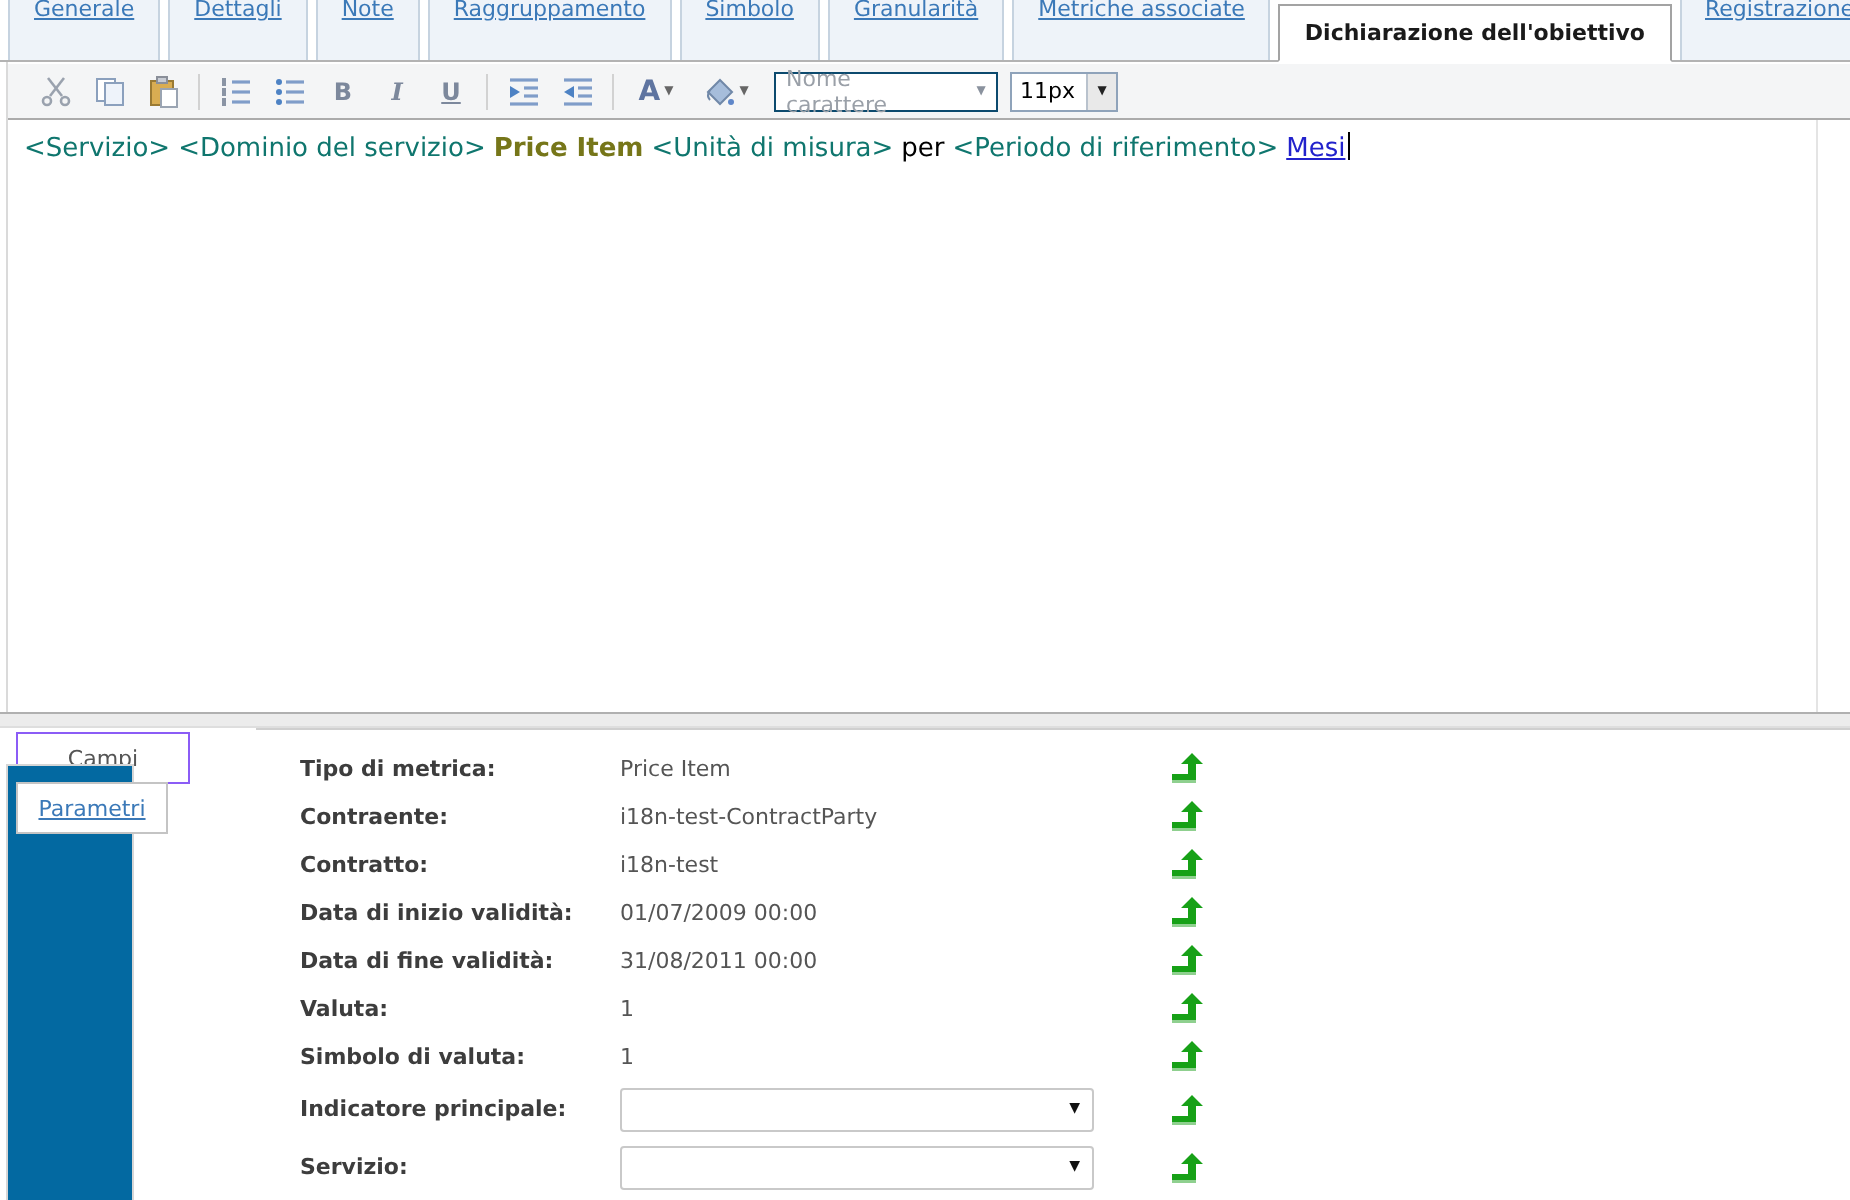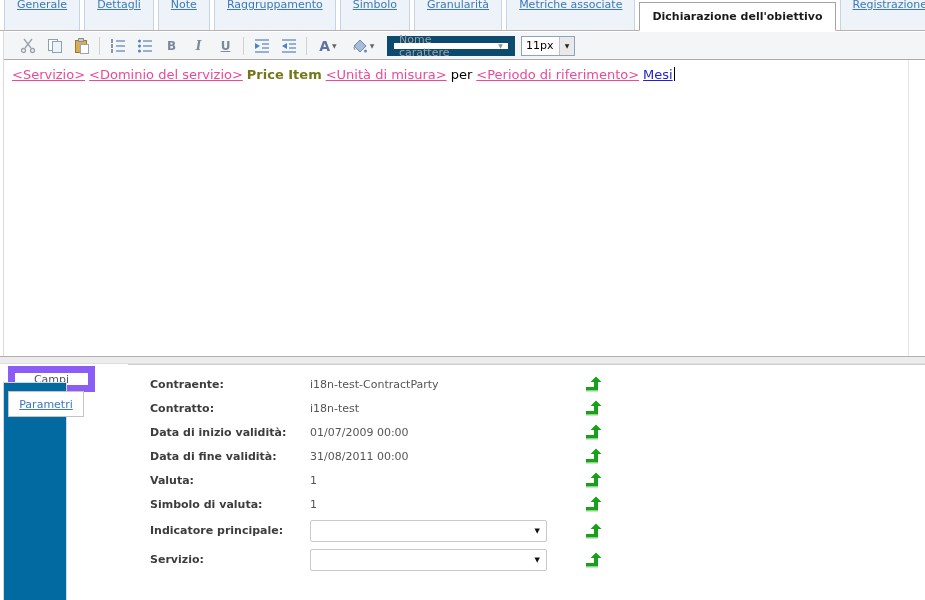--- a/index.html
+++ b/index.html
@@ -27,52 +27,52 @@
           display:flex; align-items:center; justify-content:center; padding:0; cursor:pointer;
           color:#7c889c; font-family:"DejaVu Sans",sans-serif; }
   .tbtn.txt { font-size:12px; font-weight:bold; }
   .tbtn.txt i { font-style:italic; font-family:"DejaVu Serif",serif; font-weight:bold; }
   .tbtn.txt u { text-decoration:underline; }
   .sep { width:1px; height:18px; background:#d2d2d2; margin:0 4px; }
   .dd { font-size:6px; color:#666; margin-left:2px; }
   .glyphA { font-size:14px; font-weight:bold; color:#5e74a0; line-height:1; }
   .combo { height:20px; background:#fff; display:flex; align-items:center;
            margin-left:6px; cursor:pointer; }
-  .combo.fname { width:128px; border:7px solid #0c4a6e;gap:12px; }
+  .combo.fname { width:112px; border:1px solid #0c4a6e;gap:12px; }
   .combo.fname .ctext { flex:1; padding-left:5px; font-size:11px; color:#9aa0a8; }
   .combo.fname .carr { width:15px; text-align:center; font-size:6px; color:#8a929e; }
   .combo.fsize { width:54px; border:1px solid #8fa3ba; }
   .combo.fsize .ctext { flex:1; padding-left:4px; font-size:11px; color:#000; }
   .combo.fsize .cbtn { width:15px; height:18px; background:#e9e9e9; border-left:1px solid #b9c2cd;
                        display:flex; align-items:center; justify-content:center;
                        font-size:6px; color:#222; }
 
   
   .leftline { position:absolute; left:3px; top:31px; bottom:0; width:1px; background:#dadada; }
   .editor { position:absolute; top:60px; left:4px; right:16px; height:296px; background:#fff;
             border-right:1px solid #e4e4e4; padding:6px 0 0 8px; font-size:13px;
             line-height:18px; cursor:text; white-space:nowrap; }
   .tok { margin-right:4px; }
-  .tok.ph { color:#ec4899; text-decoration:underline; }
+  .tok.ph { color:#0f766e; }
   .tok.metric { color:#767619; font-weight:bold; }
   .tok.plain { color:#000; }
   .tok.blue { color:#2222cc; text-decoration:underline; margin-right:0; }
   .caret { display:inline-block; width:1px; height:14px; background:#000;
            vertical-align:-2px; margin-left:1px; animation:blink 1s steps(1) infinite; }
   @keyframes blink { 50% { opacity:0; } }
 
   
   .splitter { position:absolute; top:356px; left:0; right:0; height:8px;
               border-top:1px solid #b0b0b0; background:#ececec;
               border-bottom:1px solid #dedede; cursor:row-resize; }
 
   
   .bottom { position:absolute; top:364px; left:0; right:0; bottom:0; background:#fff; }
   .campi-tab { position:absolute; left:8px; top:2px; width:87px; height:26px;
-               background:#fff; border:7px solid #8b5cf6; color:#555;
+               background:#fff; border:1px solid #8b5cf6; color:#555;
                display:flex; align-items:center; justify-content:center;
                font-size:11px; cursor:pointer; }
   .grip { position:absolute; left:9px; top:32px; width:4px; height:4px;
           border:1px solid #bbb; background:#f4f4f4; }
   .left-col { position:absolute; left:3px; top:18px; width:64px; bottom:-1px;
               border:1px solid #d6d6d6; border-bottom:none; background:#0369a1; }
   .parametri-tab { margin:8px 0 0 4px; width:76px; height:26px; background:#fff;
                    border:1px solid #c4c4c4; display:flex; align-items:center;
                    justify-content:center; cursor:pointer; }
   .parametri-tab span { font-size:11px; color:#3b79b8; text-decoration:underline; }
@@ -231,20 +231,30 @@
     </div>
     <div class="grip"></div>
     <div class="left-col">
       <div class="parametri-tab">
         <span>Parametri</span>
       </div>
     </div>
 
     <div class="fields">
 
+      <div class="frow">
+        <div class="f-label">Tipo di metrica:</div>
+        <div class="f-value">Price Item</div>
+        <button class="f-arrow">
+          <svg width="17" height="16" viewBox="0 0 17 16">
+              <path d="M1 14 L13 14 L13 6 L16.5 6 L11 0.5 L5.5 6 L9 6 L9 11 L1 11 Z" fill="#17a117"></path>
+              <rect x="1" y="14" width="12" height="1.5" fill="#8fd08f"></rect>
+            </svg>
+        </button>
+      </div>
 
       <div class="frow">
         <div class="f-label">Contraente:</div>
         <div class="f-value">i18n-test-ContractParty</div>
         <button class="f-arrow">
           <svg width="17" height="16" viewBox="0 0 17 16">
               <path d="M1 14 L13 14 L13 6 L16.5 6 L11 0.5 L5.5 6 L9 6 L9 11 L1 11 Z" fill="#17a117"></path>
               <rect x="1" y="14" width="12" height="1.5" fill="#8fd08f"></rect>
             </svg>
         </button>

